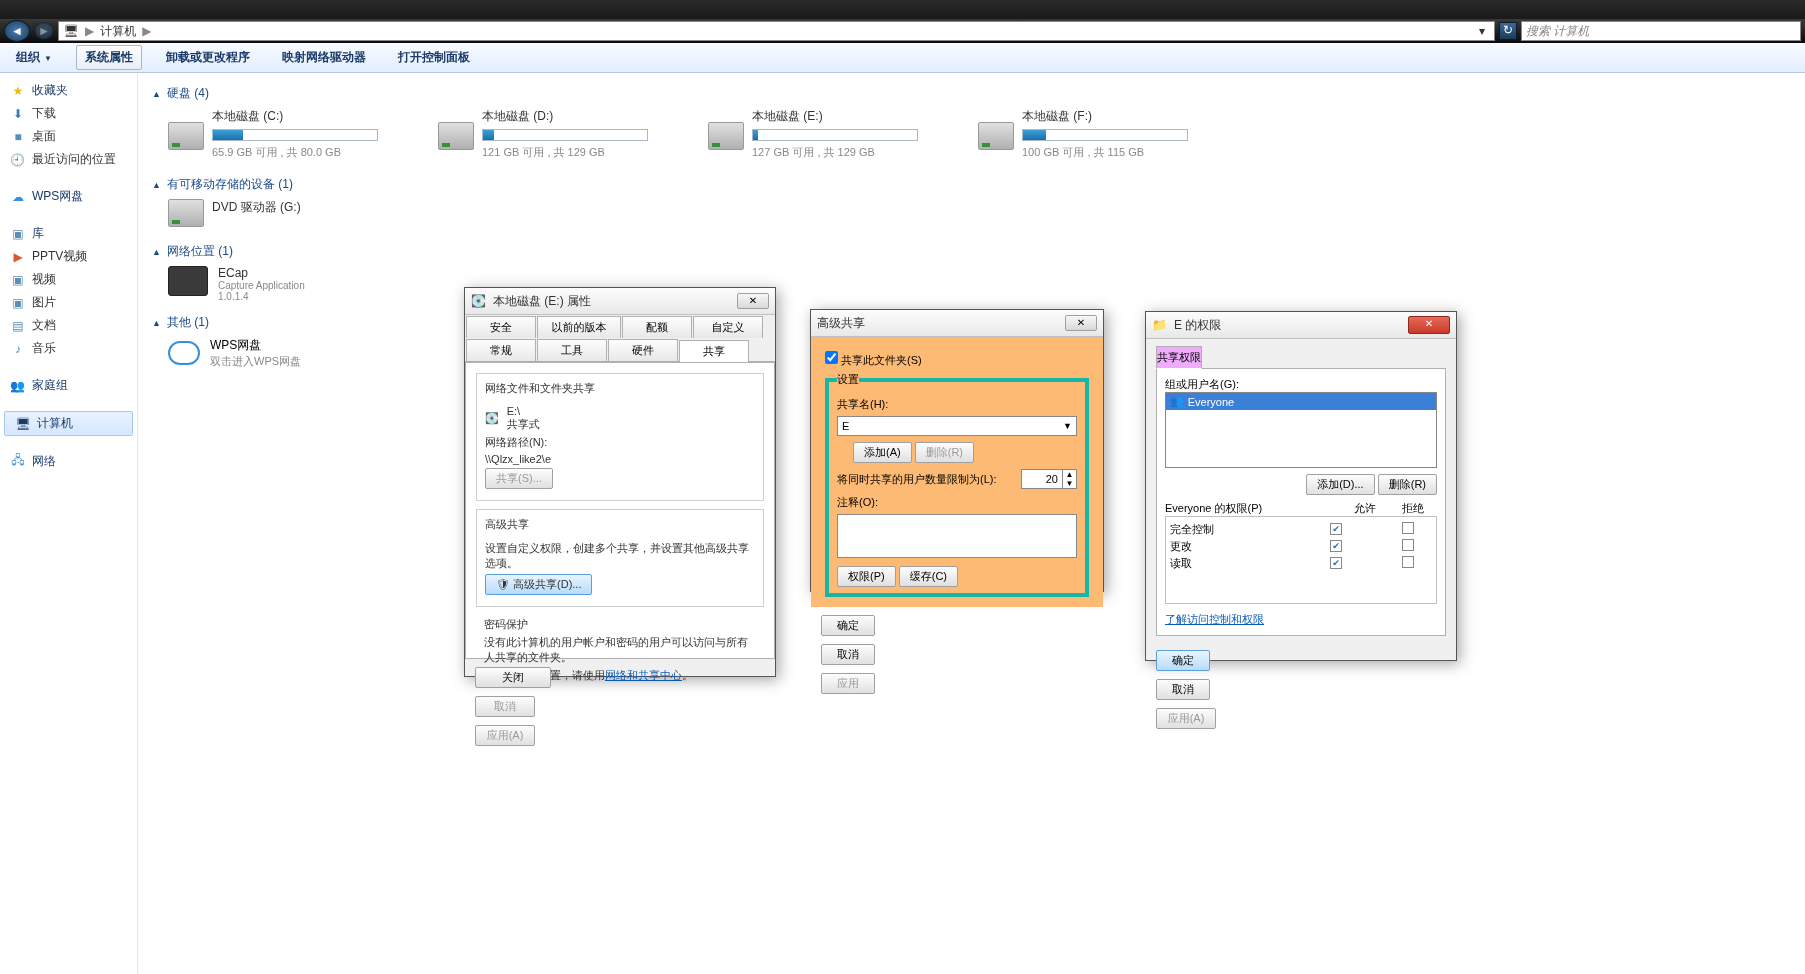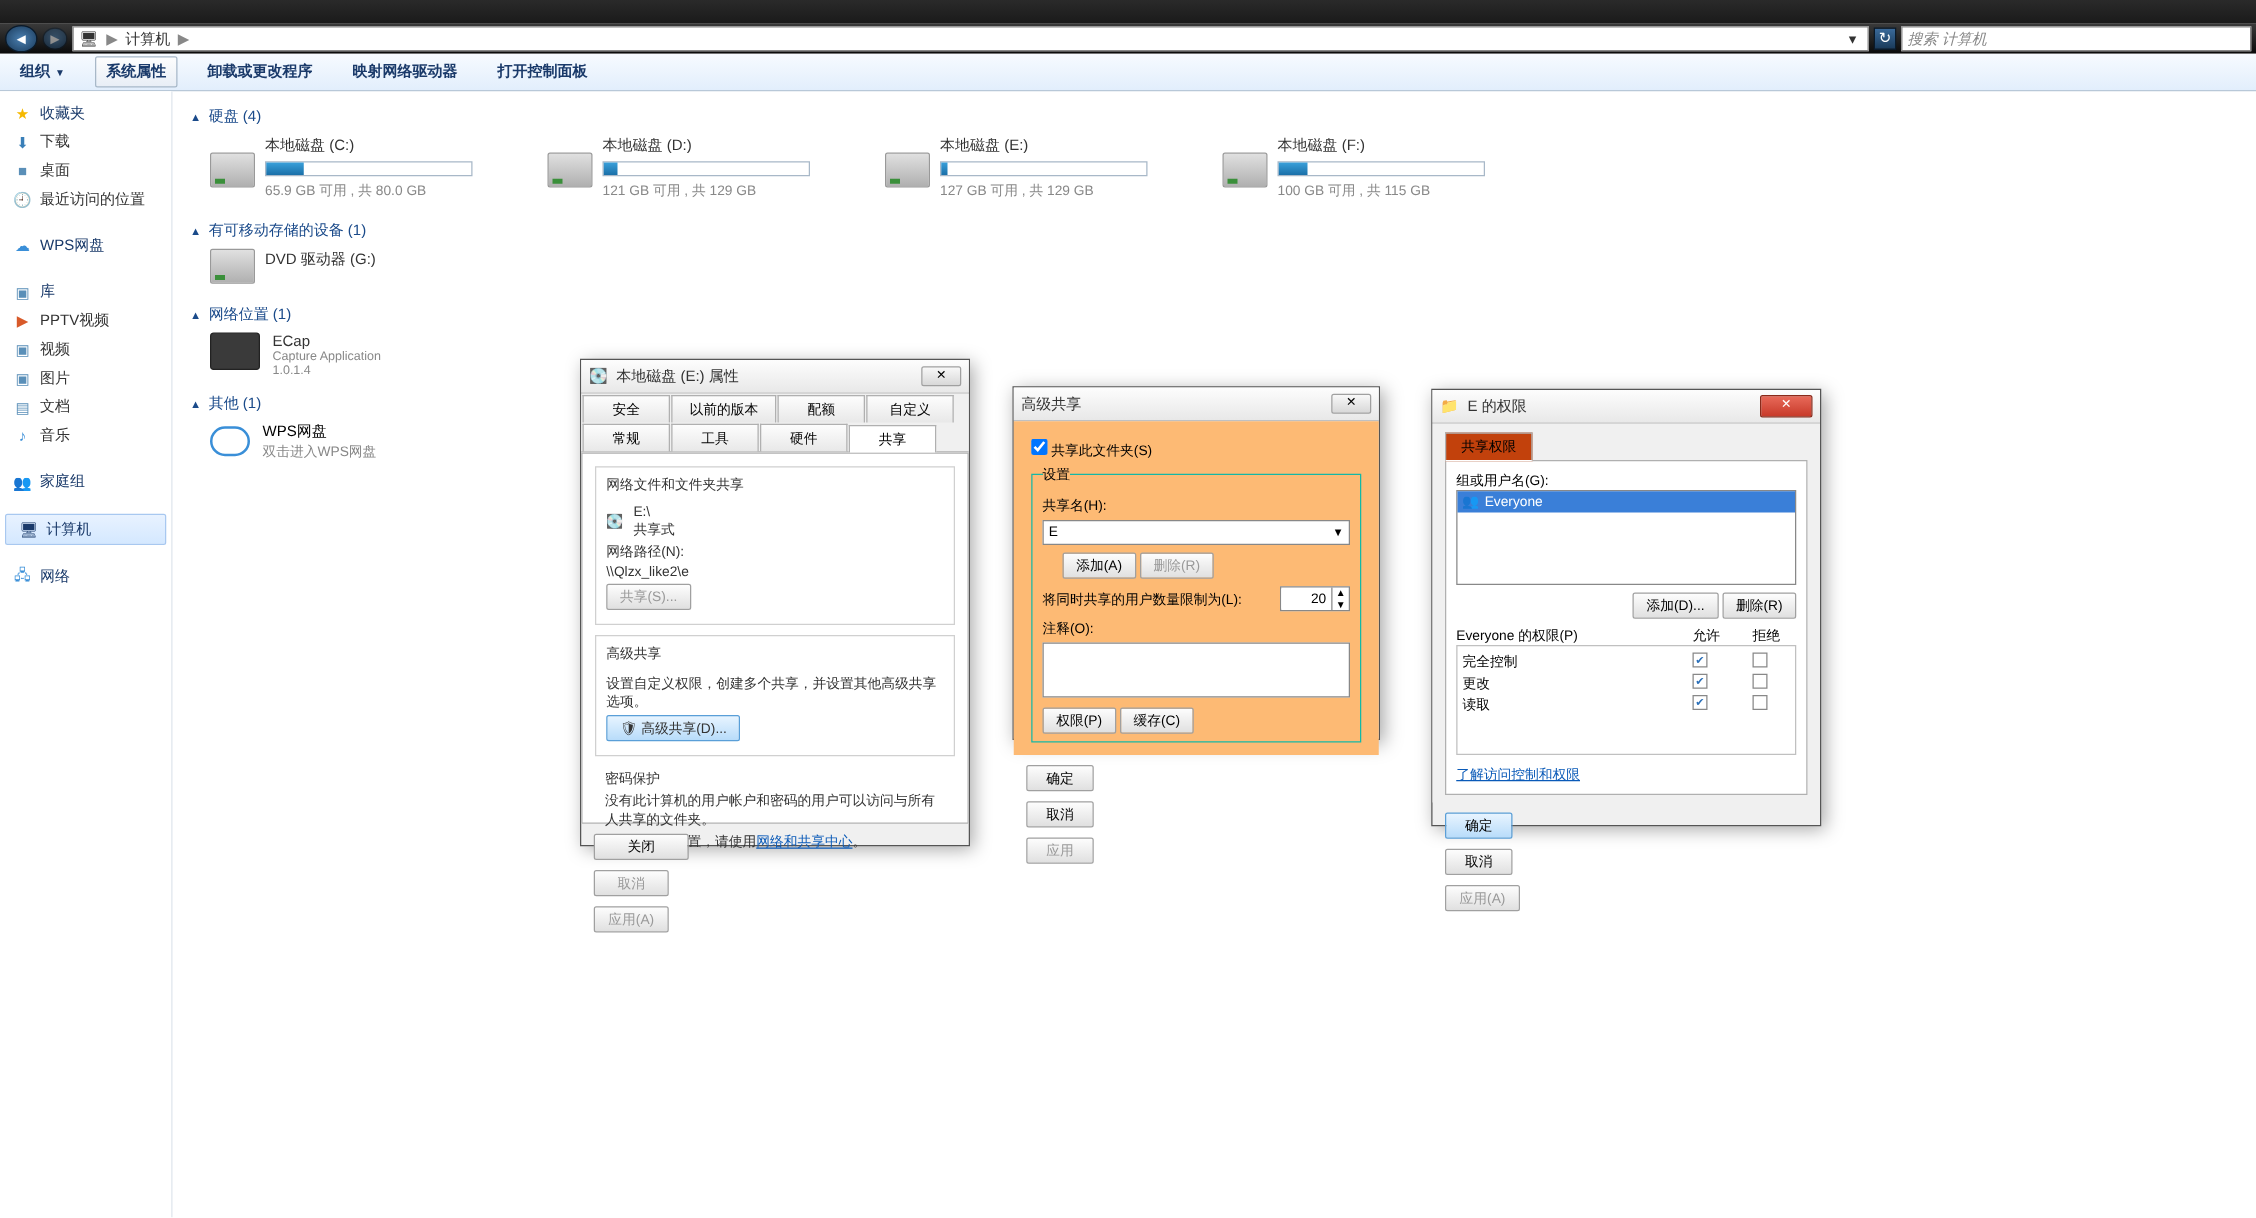--- a/index.html
+++ b/index.html
@@ -81,28 +81,28 @@
 .combo { width:100%; height:20px; border:1px solid #888; background:#fff; display:flex; align-items:center; padding:0 4px; }
 .combo .cd{ margin-left:auto; font-size:9px; }
 .spin { display:inline-flex; align-items:center; border:1px solid #888; background:#fff; }
 .spin input{ width:40px; border:none; text-align:right; padding:2px 4px; font-size:11px; }
 .spin .sp{ width:14px; font-size:8px; border-left:1px solid #888; text-align:center; line-height:9px; }
 .txtarea{ width:100%; height:44px; border:1px solid #888; background:#fff; }
 
 
 #dlg-perm { left:1007px; top:238px; width:312px; height:350px; }
 .perm-body{ padding:6px 10px; background:#f0f0f0; font-size:11px; }
-.perm-tab{ display:inline-block; padding:3px 12px; background:#c2410c; border:1px solid #b0b0b0; border-bottom-color:#fff; position:relative; top:1px; }
+.perm-tab{ display:inline-block; padding:3px 0; background:#f0abfc; border:1px solid #b0b0b0; border-bottom-color:#fff; position:relative; top:1px; }
 .perm-panel{ background:#fff; border:1px solid #b0b0b0; padding:8px; }
 .listbox{ border:1px solid #888; background:#fff; height:76px; }
 .listbox .sel-row{ background:#3a7fd8; color:#fff; padding:2px 4px; display:flex; align-items:center; gap:4px; font-family:monospace; }
 .perm-grid{ margin-top:6px; }
 .perm-grid .hdr{ display:flex; font-size:11px; }
 .perm-grid .hdr .c1{flex:1;} .perm-grid .hdr .c2,.perm-grid .hdr .c3{width:48px; text-align:center;}
-.perm-row{ display:flex; padding:1px 0; }
+.perm-row{ display:flex; padding:1px 0;gap:24px; }
 .perm-row .c1{flex:1;} .perm-row .c2,.perm-row .c3{width:48px; text-align:center;}
 .chk{ width:12px; height:12px; border:1px solid #888; display:inline-block; background:#fff; font-size:9px; line-height:10px; color:#2a6fb8; }
 </style>
 </head>
 <body>
 
 <div class="titlebar"></div>
 
 <div class="navbar">
   <div class="nav-back">◄</div>
@@ -331,21 +331,21 @@
       </div>
     </div>
 
     <div class="dialog" id="dlg-adv">
       <div class="dlg-tb">
         <span class="ttl">高级共享</span>
         <span class="close">✕</span>
       </div>
       <div class="adv-body">
         <label><input type="checkbox" checked="" style=""> <span>共享此文件夹(S)</span></label>
-        <fieldset style="border:1px solid #14b8a6;padding:6px 8px;margin-top:4px">
+        <fieldset style="border:4px solid #14b8a6;padding:6px 8px;margin-top:4px">
           <legend>设置</legend>
           <label>共享名(H):</label>
           <div class="combo">
               <span>E</span>
               <span class="cd">▼</span>
             </div>
           <div style="margin:6px 16px">
             <span class="btn">添加(A)</span>
             <span class="btn dis">删除(R)</span>
           </div>

